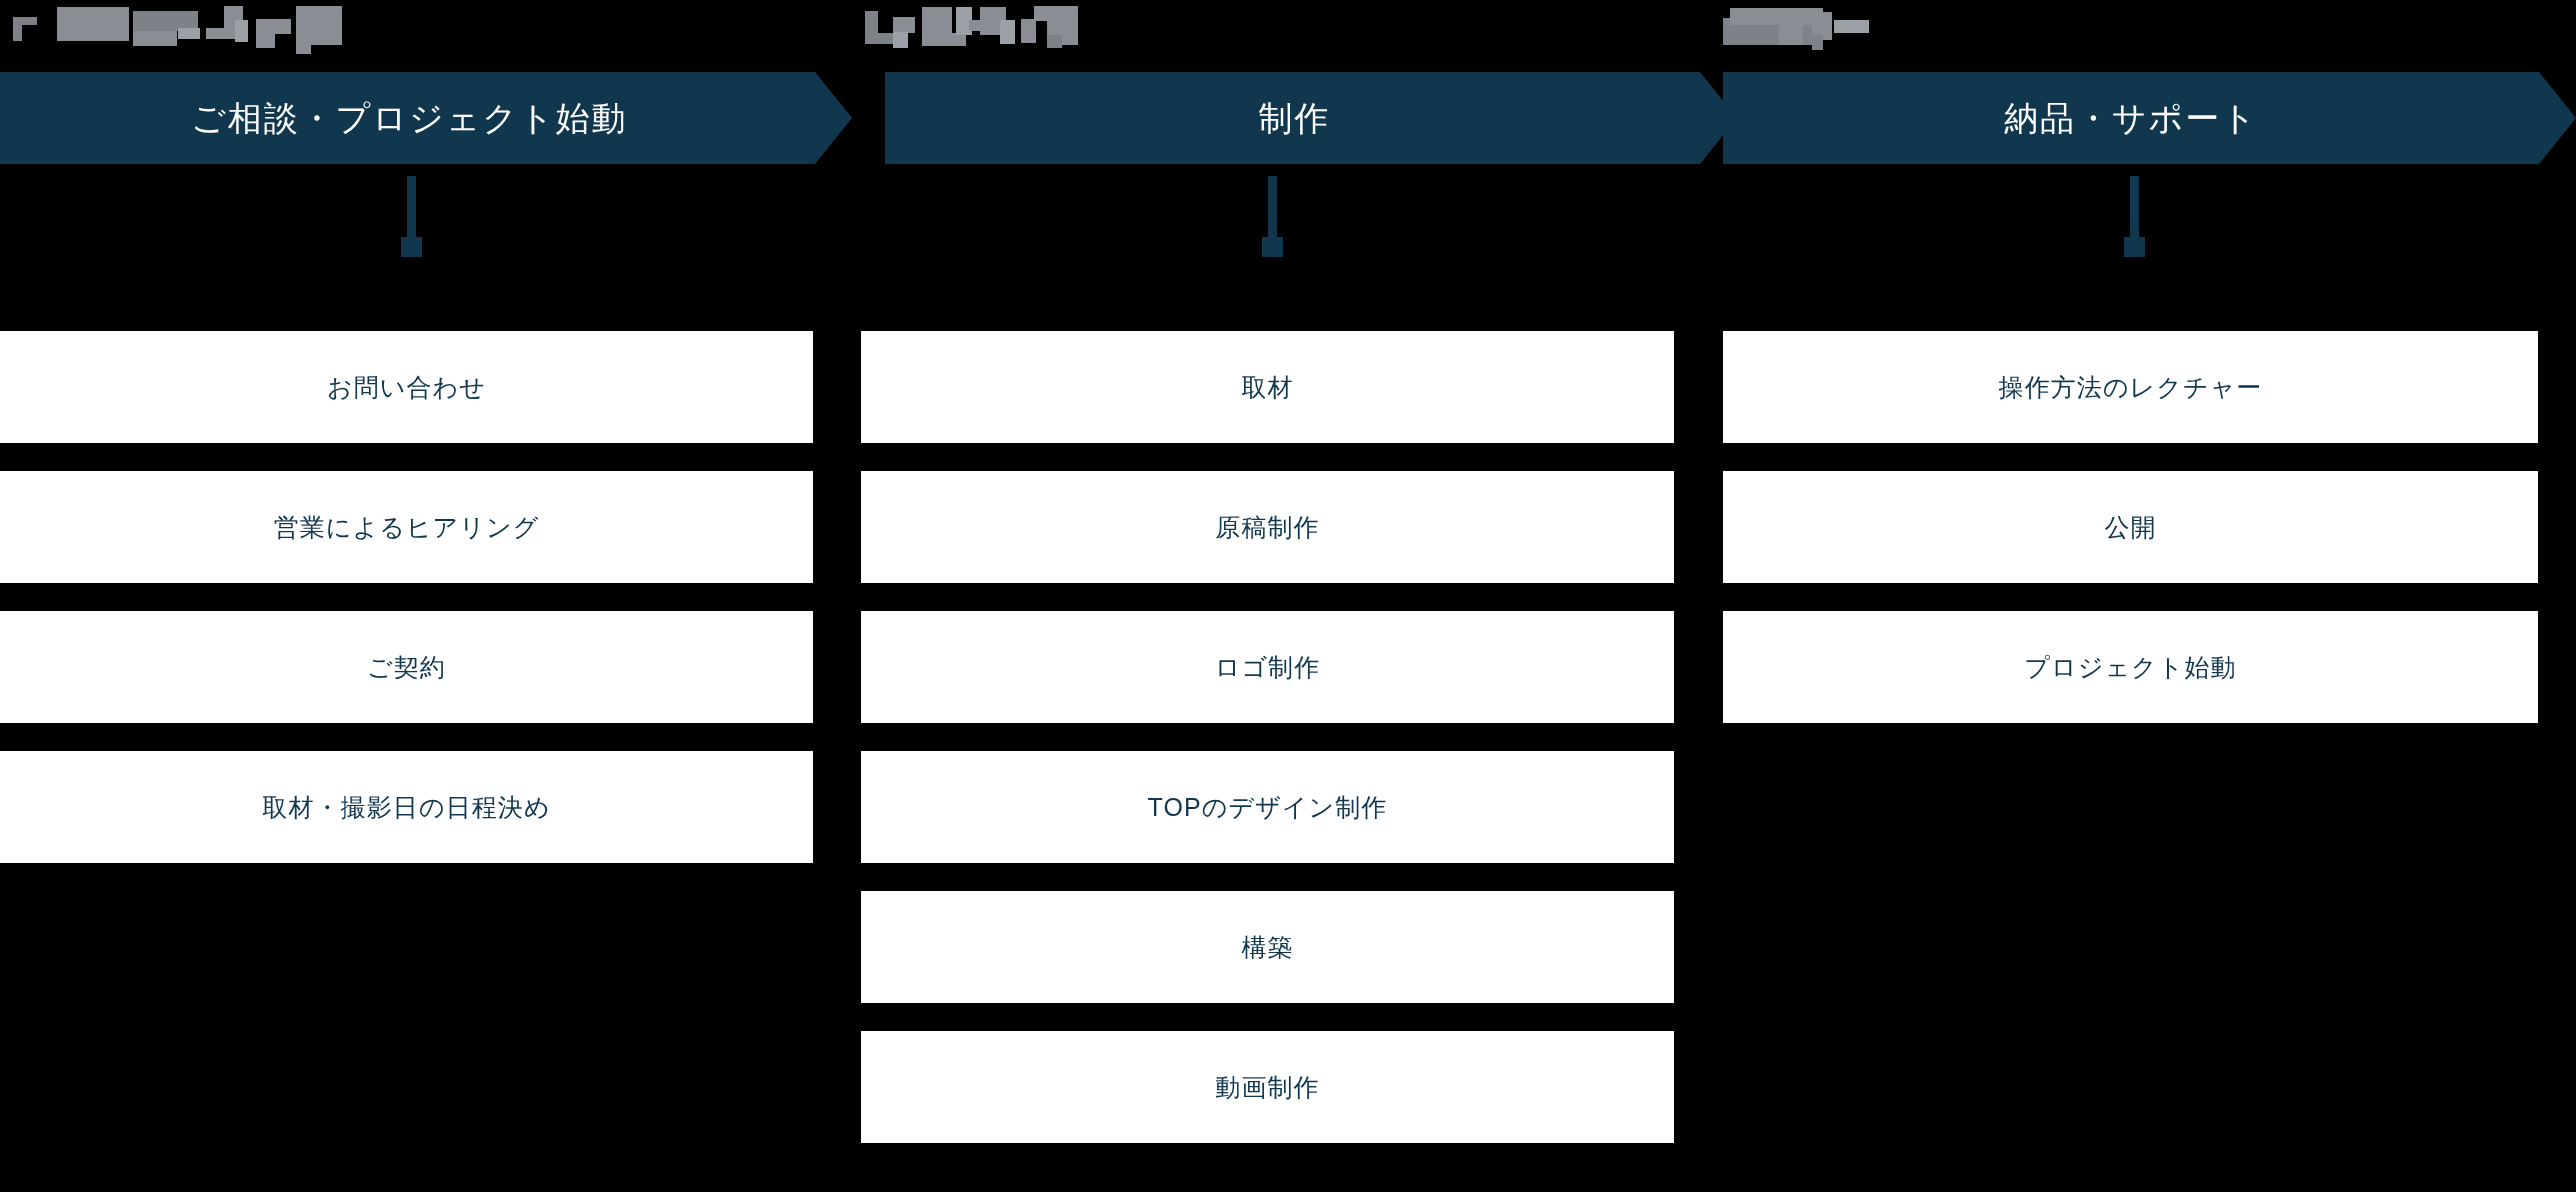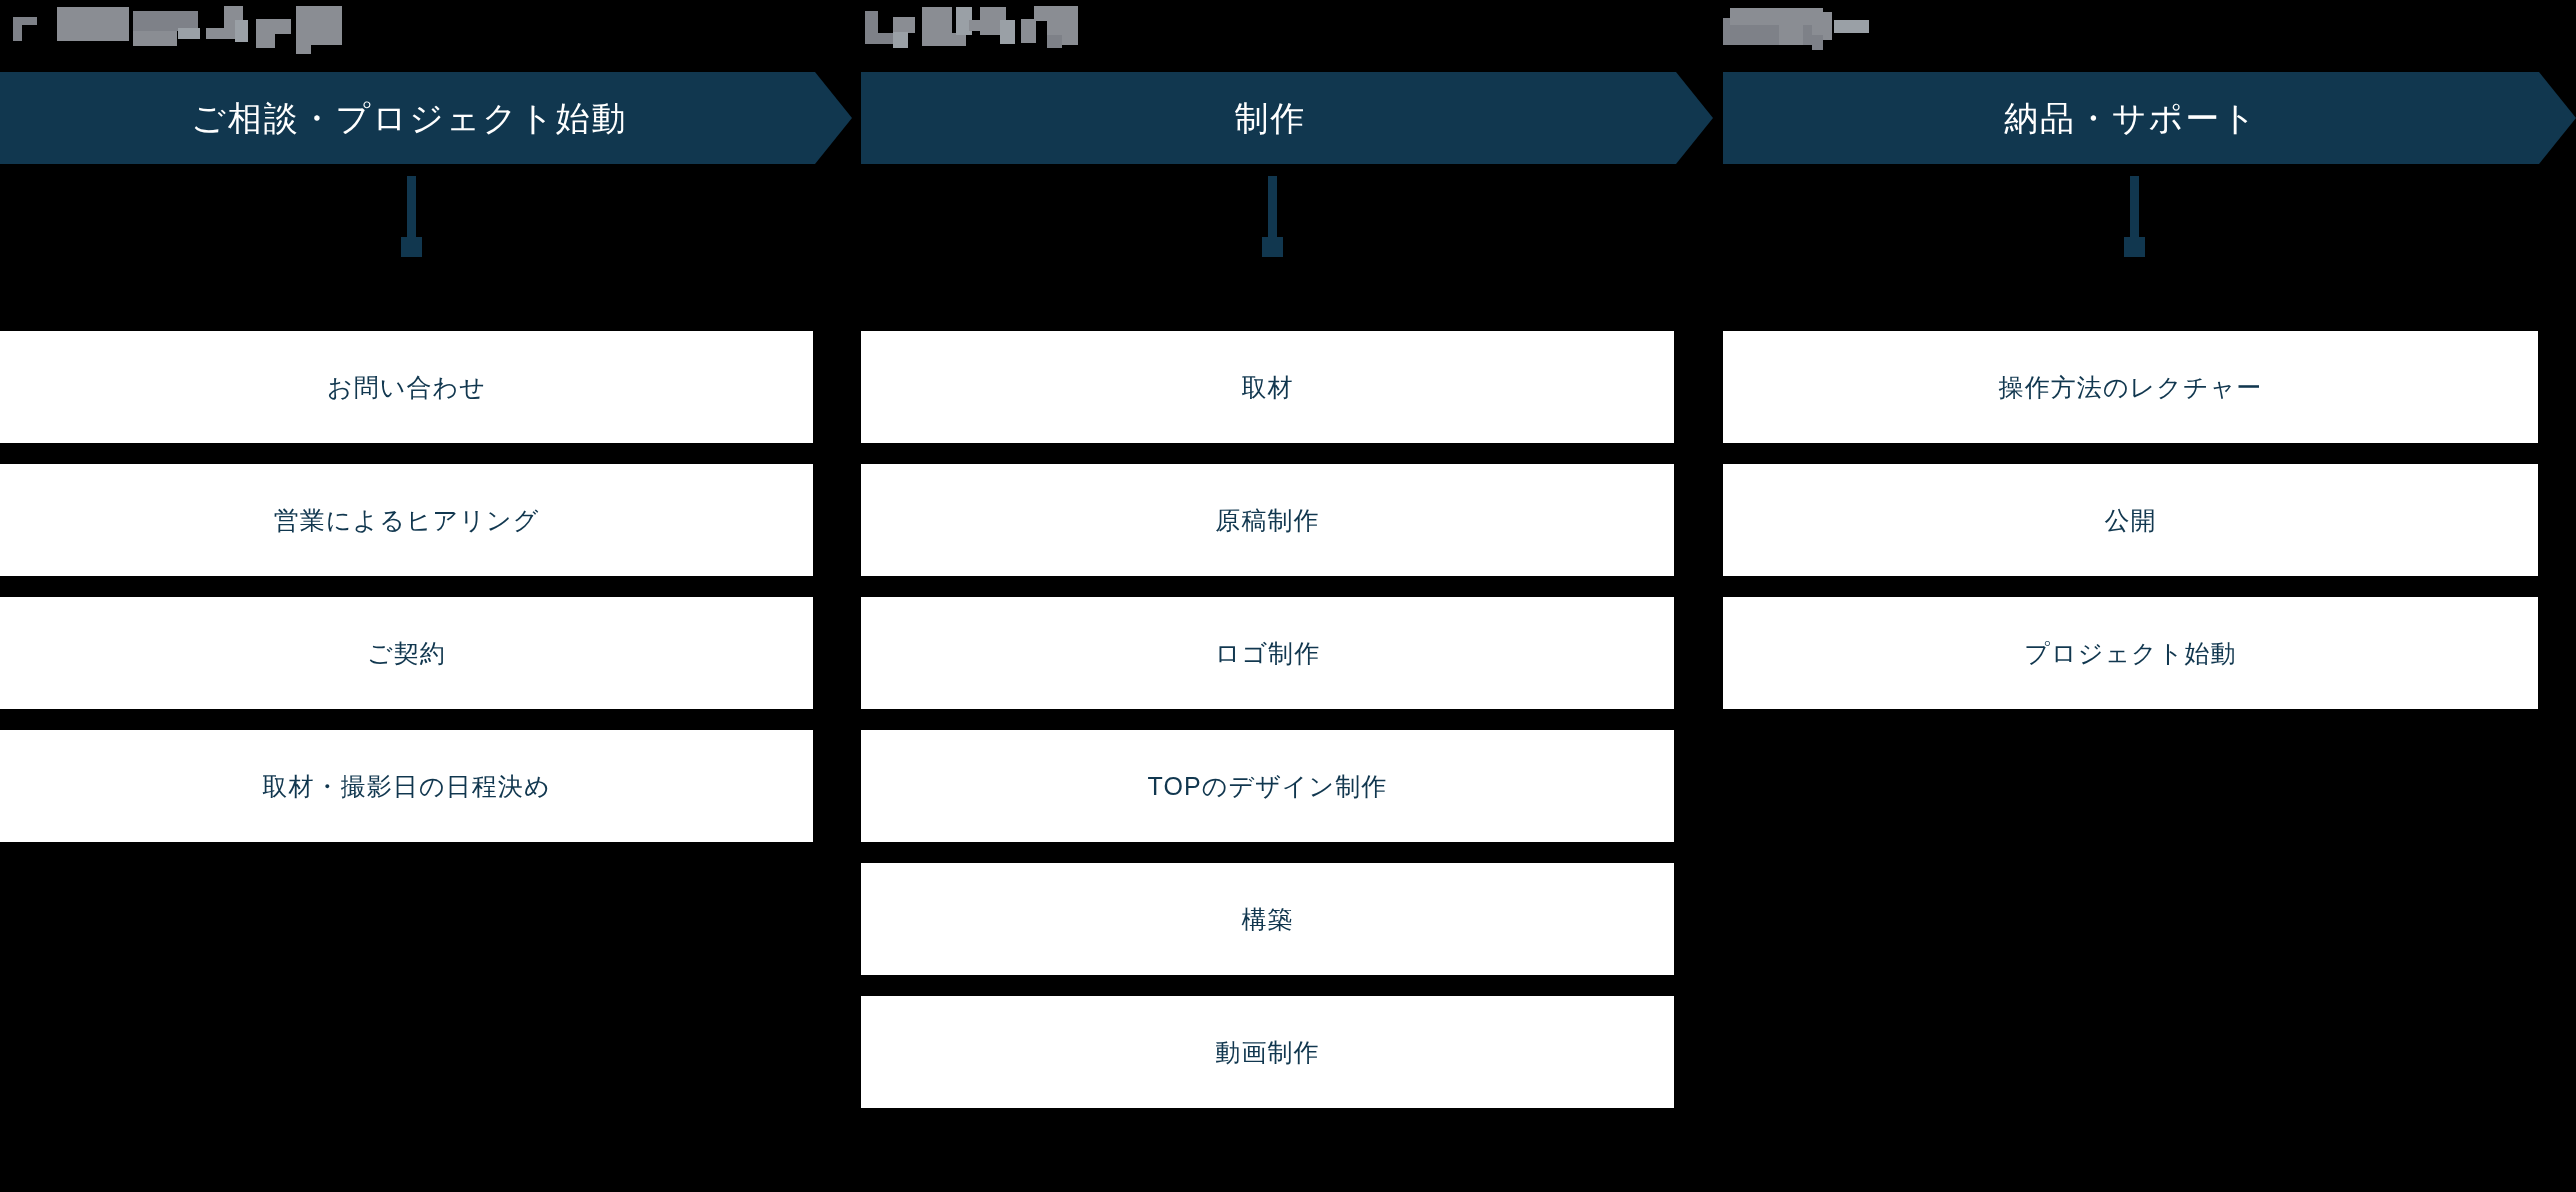--- a/index.html
+++ b/index.html
@@ -58,21 +58,21 @@
     display: flex;
     align-items: center;
     justify-content: center;
     font-size: 34px;
     font-weight: 400;
     letter-spacing: 1.9px;
     line-height: 1;
     clip-path: polygon(0 0, calc(100% - 37px) 0, 100% 50%, calc(100% - 37px) 100%, 0 100%);
   }
   .stage-col.c1 .stage-banner { width: 852px; }
-  .stage-col.c2 .stage-banner { width: 852px; }
+  .stage-col.c2 .stage-banner { width: 852px; margin-left: 24px; }
   .stage-col.c3 .stage-banner { width: 853px; }
 
   .stage-banner-text {
     white-space: nowrap;
     transform: translateX(-16.7px);
   }
   .stage-col.c3 .stage-banner-text { transform: translateX(-18.5px); }
 
   
   .connector {
@@ -116,21 +116,21 @@
     height: 112px;
     background: #ffffff;
     color: #11374f;
     display: flex;
     align-items: center;
     justify-content: center;
     font-size: 25px;
     font-weight: 400;
     letter-spacing: 1.1px;
     line-height: 1;
-    margin-bottom: 21px;
+    margin-bottom: 28px;
     white-space: nowrap;
   }
   .step-card:last-child { margin-bottom: 0; }
 </style>
 </head>
 <body>
 
 <div id="flow-root">
 
   <div class="stage-col c1">

